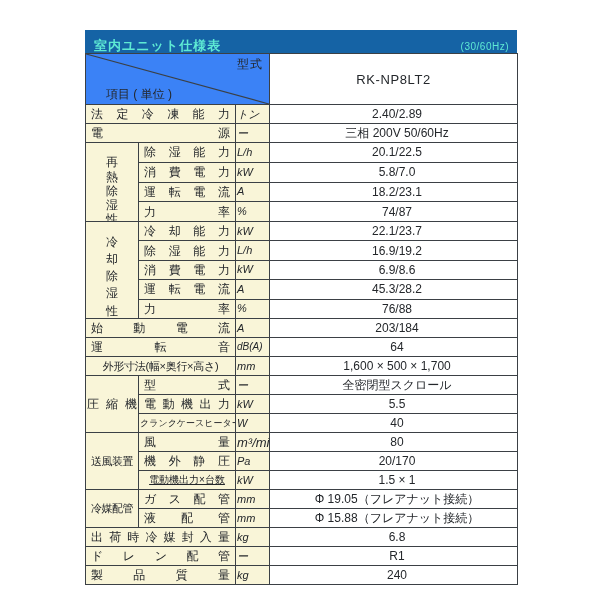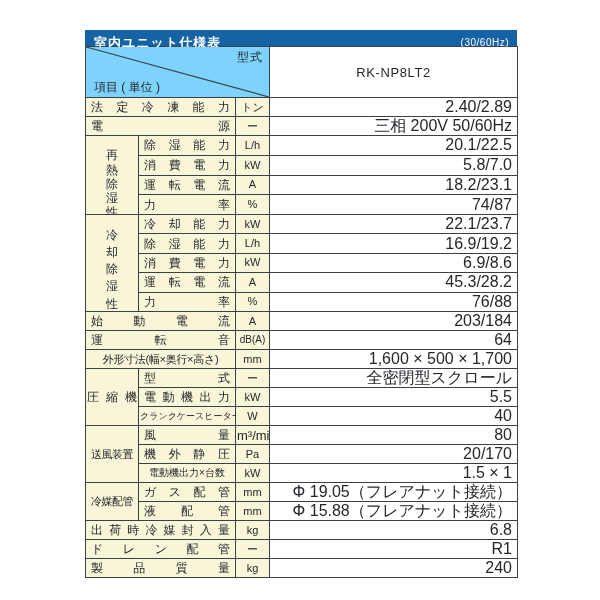--- a/index.html
+++ b/index.html
@@ -1,42 +1,42 @@
 <!DOCTYPE html>
 <html><head>
 <meta charset="utf-8">
 <style>
   html,body{margin:0;padding:0;background:#ffffff;width:600px;height:600px;
     font-family:"Liberation Sans","DejaVu Sans",sans-serif;color:#24272b;}
   .sheet{position:absolute;left:85px;top:30px;width:432px;}
-  .title-bar{background:#1563a5;color:#ffffff;height:16px;display:flex;
+  .title-bar{background:#1563a5;color:#5eead4;height:23px;display:flex;
     align-items:center;justify-content:space-between;padding:9px 8px 0 9px;box-sizing:border-box;}
   .title-bar .t{font-size:13px;font-weight:bold;letter-spacing:1px;}
   .title-bar .f{font-size:10px;letter-spacing:.5px;}
   table{border-collapse:collapse;width:432px;table-layout:fixed;background:#f9f5d8;}
   col.c-grp{width:53px;} col.c-item{width:97px;} col.c-unit{width:34px;} col.c-val{width:248px;}
   td{border:1px solid #3b4045;height:18px;font-size:12px;padding:0 5px;
      line-height:1;box-sizing:border-box;overflow:hidden;white-space:nowrap;}
   td.jst{text-align:justify;text-align-last:justify;margin-left:11px;}
-  td.unit{text-align:center;font-size:11px;padding:0 1px;}
+  td.unit{font-size:11px;padding:0 1px;font-style:italic;}
   td.unit.sm{font-size:13px;}
   td.unit.xs{font-size:10px;}
-  td.val{background:#ffffff;text-align:right;font-size:16px;padding-left:12px;}
+  td.val{background:#ffffff;text-align:center;font-size:12px;padding-left:12px;}
   td.fit{font-size:11px;padding:0 2px;text-align:center;letter-spacing:-0.3px;}
   td.tiny{font-size:9px;text-align:center;padding:0 1px;}
-  td.cmp{font-size:10px;text-align:center;padding:0 1px;}
+  td.cmp{font-size:10px;text-align:center;padding:0 1px;text-decoration:underline;}
   td.grp{text-align:center;vertical-align:middle;padding:4px 1px;}
   td.grp.h4{font-size:11px;letter-spacing:-0.5px;padding:0;}
   .vtext{display:inline-block;writing-mode:vertical-rl;text-orientation:upright;
      font-size:12px;text-align:justify;text-align-last:justify;line-height:1;}
   .v4{height:68px;} .v5{height:86px;}
-  .diag{position:relative;padding:0;background:#7dd3fc;}
+  .diag{position:relative;padding:0;background:#3b82f6;}
   .diag svg{position:absolute;left:0;top:0;width:100%;height:100%;}
   .diag .model-lbl{position:absolute;top:4px;right:6px;font-size:12px;letter-spacing:1px;}
-  .diag .item-lbl{position:absolute;bottom:4px;left:8px;font-size:12px;}
+  .diag .item-lbl{position:absolute;bottom:4px;left:20px;font-size:12px;}
   .model-cell{background:#ffffff;text-align:center;font-size:13px;letter-spacing:.6px;margin-left:24px;}
   tr{height:19px;} tr.hdr{height:51px;}
 </style>
 </head>
 <body>
 
 <div class="sheet">
   <div class="title-bar">
     <span class="t">室内ユニット仕様表</span>
     <span class="f">(30/60Hz)</span>

